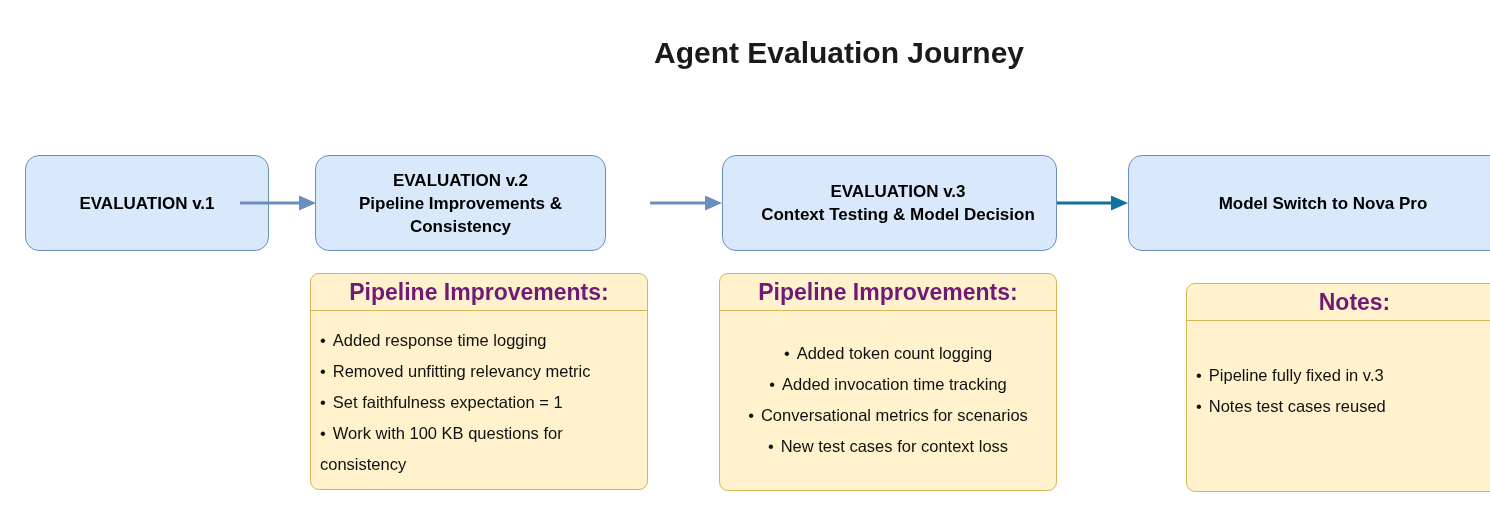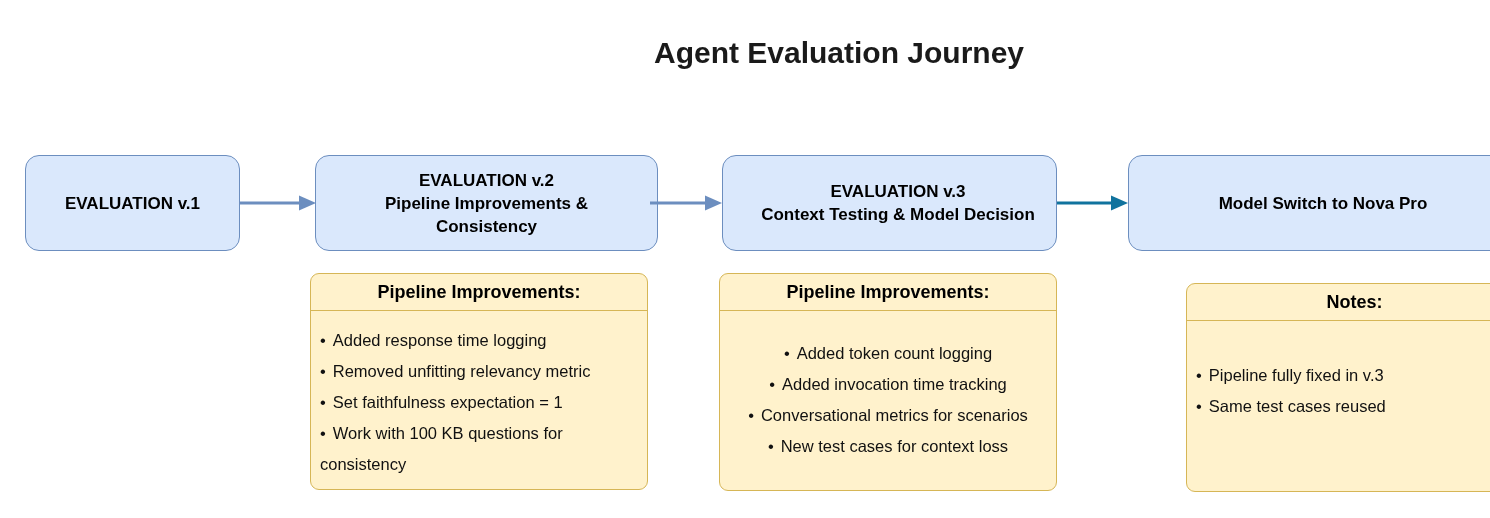--- a/index.html
+++ b/index.html
@@ -28,42 +28,42 @@
 
   .note{
     position:absolute;box-sizing:border-box;
     background:var(--note-fill);border:1px solid var(--note-stroke);
     border-radius:9px;
   }
   .note-header{
     height:37px;box-sizing:border-box;
     border-bottom:1px solid var(--note-stroke);
     display:flex;align-items:center;justify-content:center;
-    font-size:18px;font-weight:bold;color:#000000;text-align:right;
+    font-size:23px;font-weight:bold;color:#701a75;text-align:right;
   }
   .note-body{
     padding:14px 9px 0 9px;
     font-size:16.5px;line-height:31px;color:#111;
   }
   .note-body.pad-b{padding-top:27px;text-align:center;}
   .note-body.pad-c{padding-top:39px;}
   .bullet{margin-right:7px;}
 </style>
 </head>
 <body>
 
 <div class="canvas">
 
   <h1 class="title">Agent Evaluation Journey</h1>
 
-  <div class="node" style="left:25px;width:215px;">
+  <div class="node" style="left:25px;width:244px;">
     <div class="node-line">EVALUATION v.1</div>
   </div>
 
-  <div class="node" style="left:315px;width:343px;">
+  <div class="node" style="left:315px;width:291px;">
     <div class="node-line">EVALUATION v.2</div>
     <div class="node-line">Pipeline Improvements &amp;</div>
     <div class="node-line">Consistency</div>
   </div>
 
   <div class="node" style="left:722px;width:335px;padding-left:17px;">
     <div class="node-line">EVALUATION v.3</div>
     <div class="node-line">Context Testing &amp; Model Decision</div>
   </div>
 
@@ -103,17 +103,17 @@
       <div class="note-item"><span class="bullet">•</span><span>Added invocation time tracking</span></div>
       <div class="note-item"><span class="bullet">•</span><span>Conversational metrics for scenarios</span></div>
       <div class="note-item"><span class="bullet">•</span><span>New test cases for context loss</span></div>
     </div>
   </div>
 
   <div class="note" style="left:1186px;top:283px;width:337px;height:209px;">
     <div class="note-header">Notes:</div>
     <div class="note-body pad-c">
       <div class="note-item"><span class="bullet">•</span><span>Pipeline fully fixed in v.3</span></div>
-      <div class="note-item"><span class="bullet">•</span><span>Same test cases reused</span></div>
+      <div class="note-item"><span class="bullet">•</span><span>Notes test cases reused</span></div>
     </div>
   </div>
 
 </div>
 
 </body></html>

